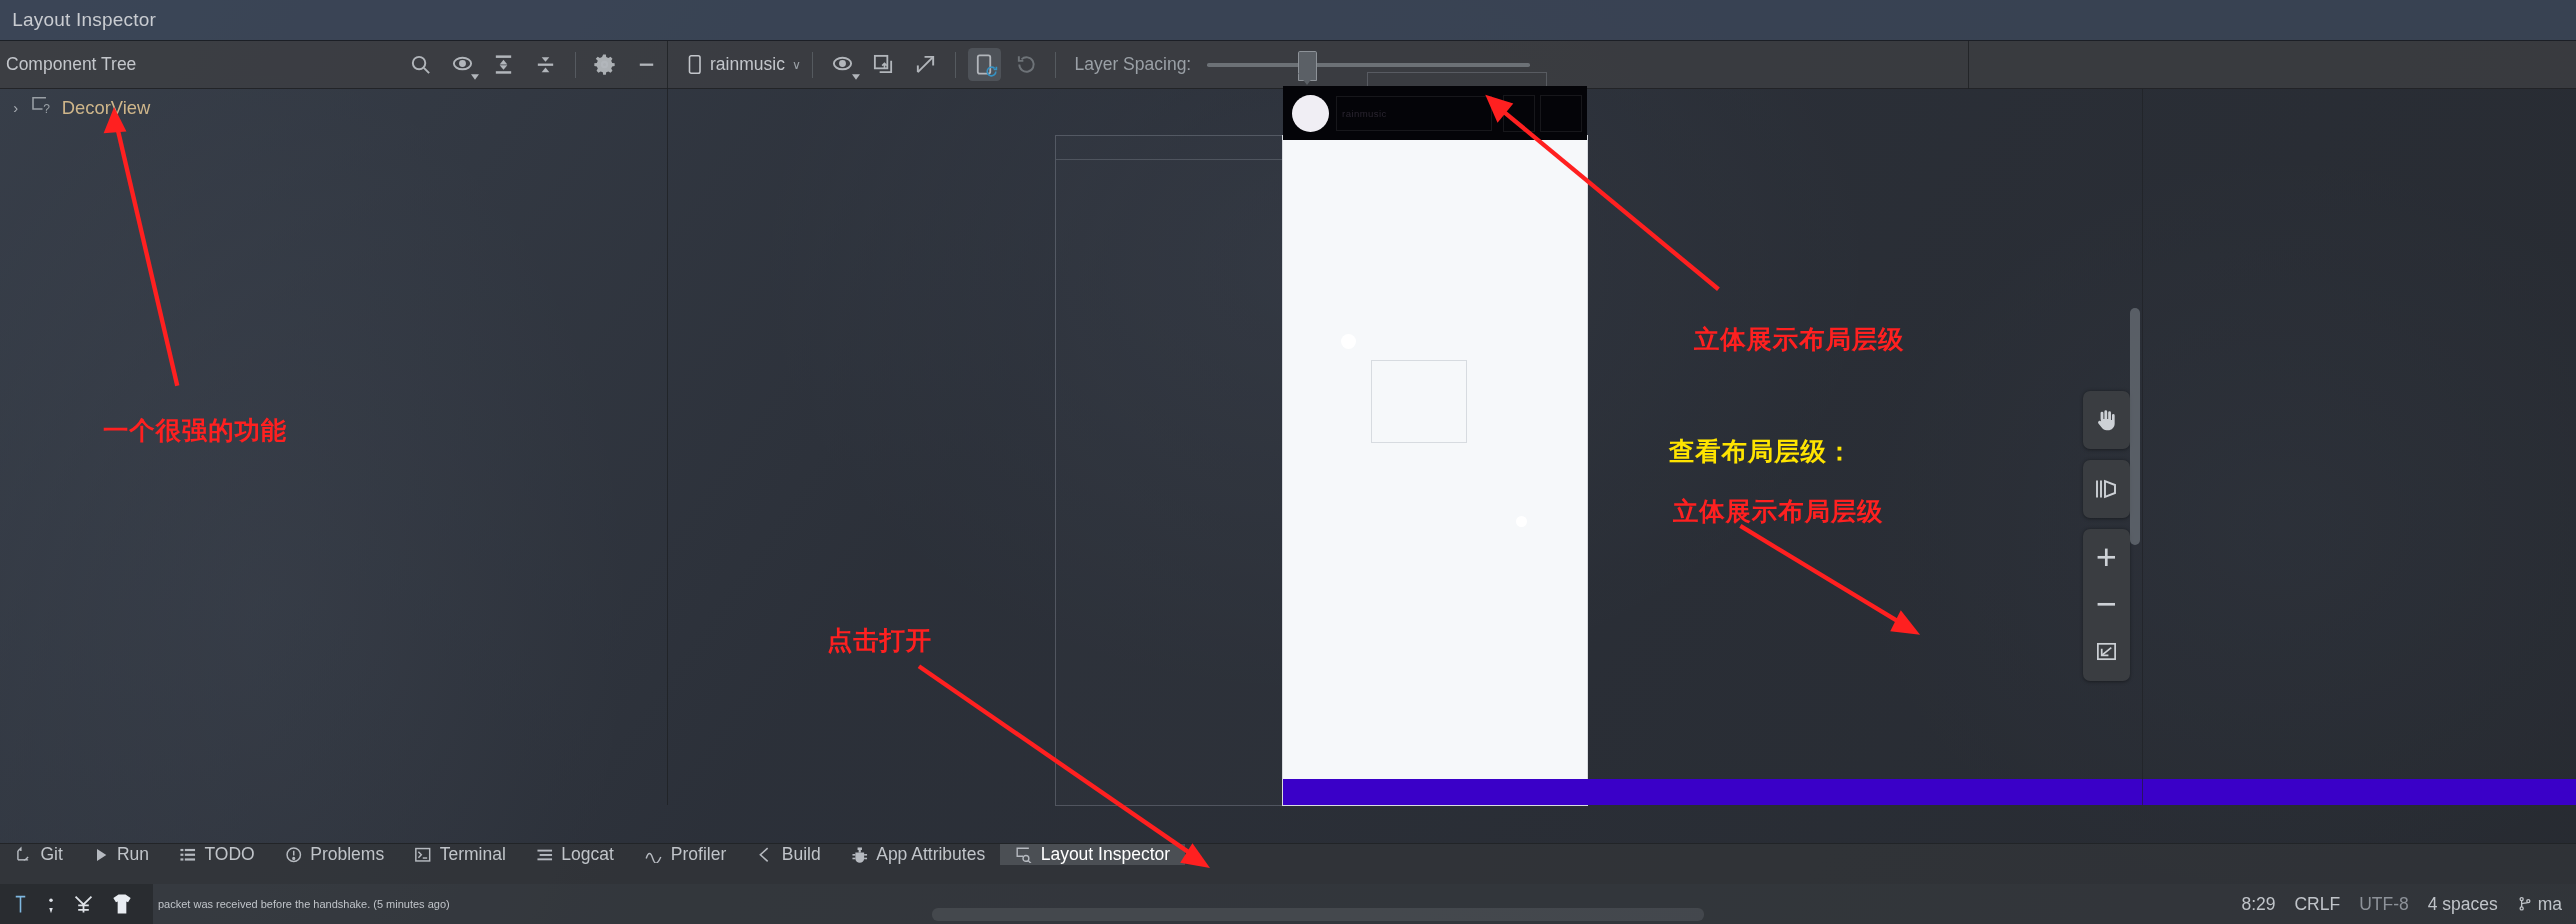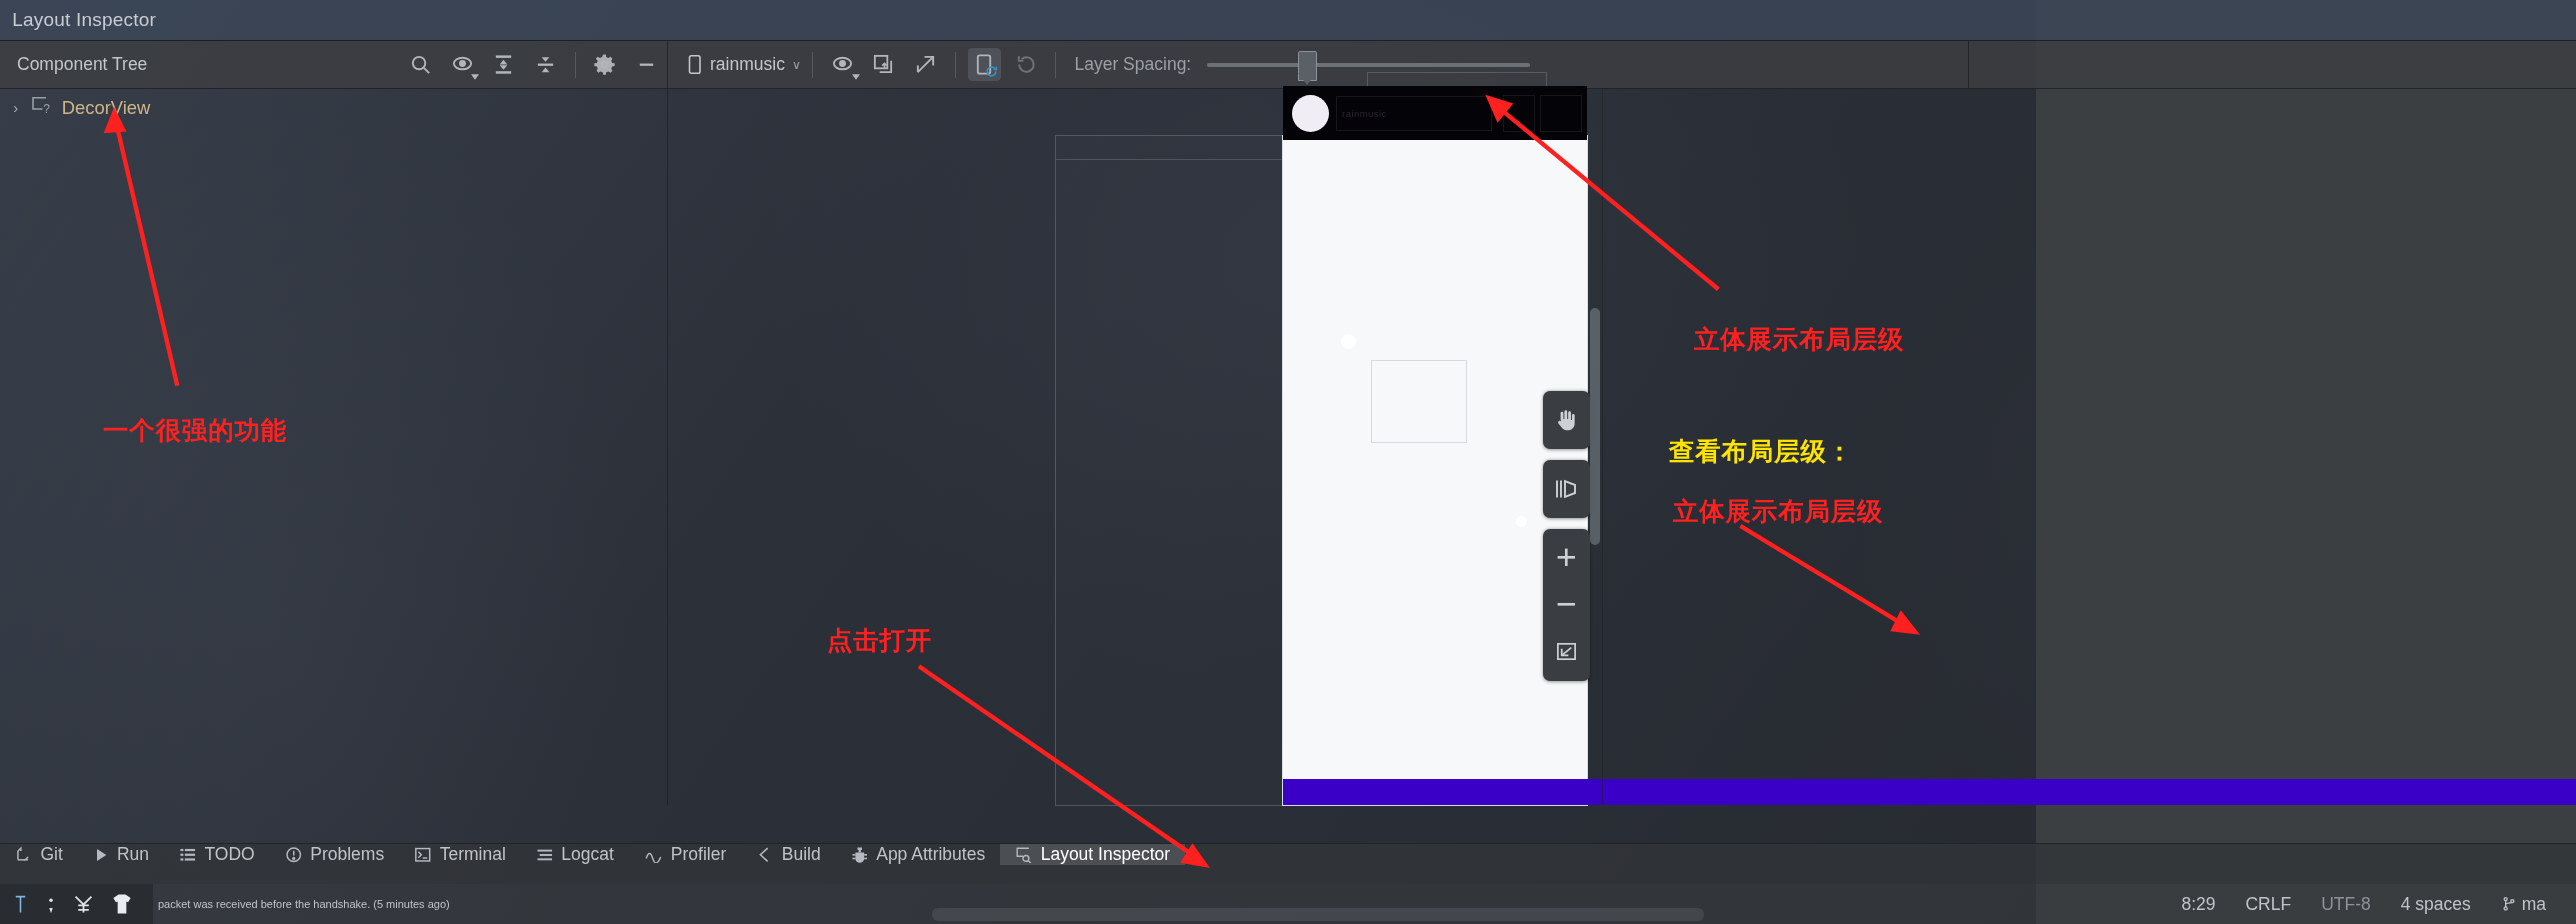--- a/index.html
+++ b/index.html
@@ -5,21 +5,21 @@
   * { box-sizing: border-box; margin: 0; padding: 0; }
   html, body {
     width: 2576px; height: 924px;
     overflow: hidden;
     background: #3c3f41;
     font-family: "Liberation Sans", "DejaVu Sans", sans-serif;
     color: #bbbbbb;
   }
   #root {
     position: relative;
-    width: 2036px; height: 924px;
+    width: 2576px; height: 924px;
     background:
       linear-gradient(125deg, rgba(66,76,92,0.55) 0%, rgba(44,50,62,0.55) 40%, rgba(36,40,48,0.55) 100%),
       radial-gradient(ellipse 789px 614px at 1315px 263px, rgba(120,135,160,0.16), rgba(0,0,0,0) 70%),
       radial-gradient(ellipse 526px 789px at 263px 614px, rgba(150,160,180,0.10), rgba(0,0,0,0) 70%),
       radial-gradient(ellipse 614px 526px at 2280px 526px, rgba(110,125,150,0.12), rgba(0,0,0,0) 70%),
       #2b2e33;
   }
   
   .titlebar {
     position: absolute; left: 0; top: 0; width: 2576px; height: 41px;
@@ -35,21 +35,21 @@
     position: absolute; left: 0; top: 41px; width: 2576px; height: 48px;
     background: rgba(61,63,66,0.80);
     border-bottom: 0.9px solid rgba(30,32,35,0.85);
     display: flex; align-items: center;
   }
   .panel-label {
     font-size: 17.5px; color: #c3c6cb; white-space: nowrap;
   }
   .tb-left {
     width: 668px; height: 48px; display: flex; align-items: center;
-    padding-left: 17px; border-right: 0.9px solid rgba(30,32,35,0.8);
+    padding-left: 6px; border-right: 0.9px solid rgba(30,32,35,0.8);
   }
   .tb-left .panel-label { flex: 0 0 auto; }
   .tb-left .spacer { flex: 1 1 auto; }
   .tb-center {
     flex: 0 0 1301px; height: 48px; display: flex; align-items: center;
     padding-left: 10.5px; border-right: 0.9px solid rgba(30,32,35,0.8);
   }
   .tb-right {
     flex: 1 1 auto; height: 48px; display: flex; align-items: center;
     padding-left: 14px;
@@ -228,22 +228,22 @@
   
   .statusbar {
     position: absolute; left: 0; bottom: 0; width: 2576px; height: 40px;
     display: flex; align-items: center;
     background: rgba(57,60,64,0.6);
   }
   .status-msg {
     font-size: 11px; color: #c0c4c9; margin-left: 158px; white-space: nowrap;
   }
   .status-right {
-    margin-left: auto; display: flex; align-items: center; gap: 30px;
-    padding-right: 30px; font-size: 17.5px; color: #c0c4c9; white-space: nowrap;
+    margin-left: auto; display: flex; align-items: center; gap: 19px;
+    padding-right: 14px; font-size: 17.5px; color: #c0c4c9; white-space: nowrap;
   }
   .status-right .dim { color: #8d9299; }
   
   .tray {
     position: absolute; left: 0; bottom: 0; height: 40px; width: 153px;
     display: flex; align-items: center; gap: 14px; padding-left: 10.5px;
     background: rgba(40,43,47,0.9);
   }
   .tray .t-ico { color: #dfe3e8; display: inline-flex; align-items: center; }
   

